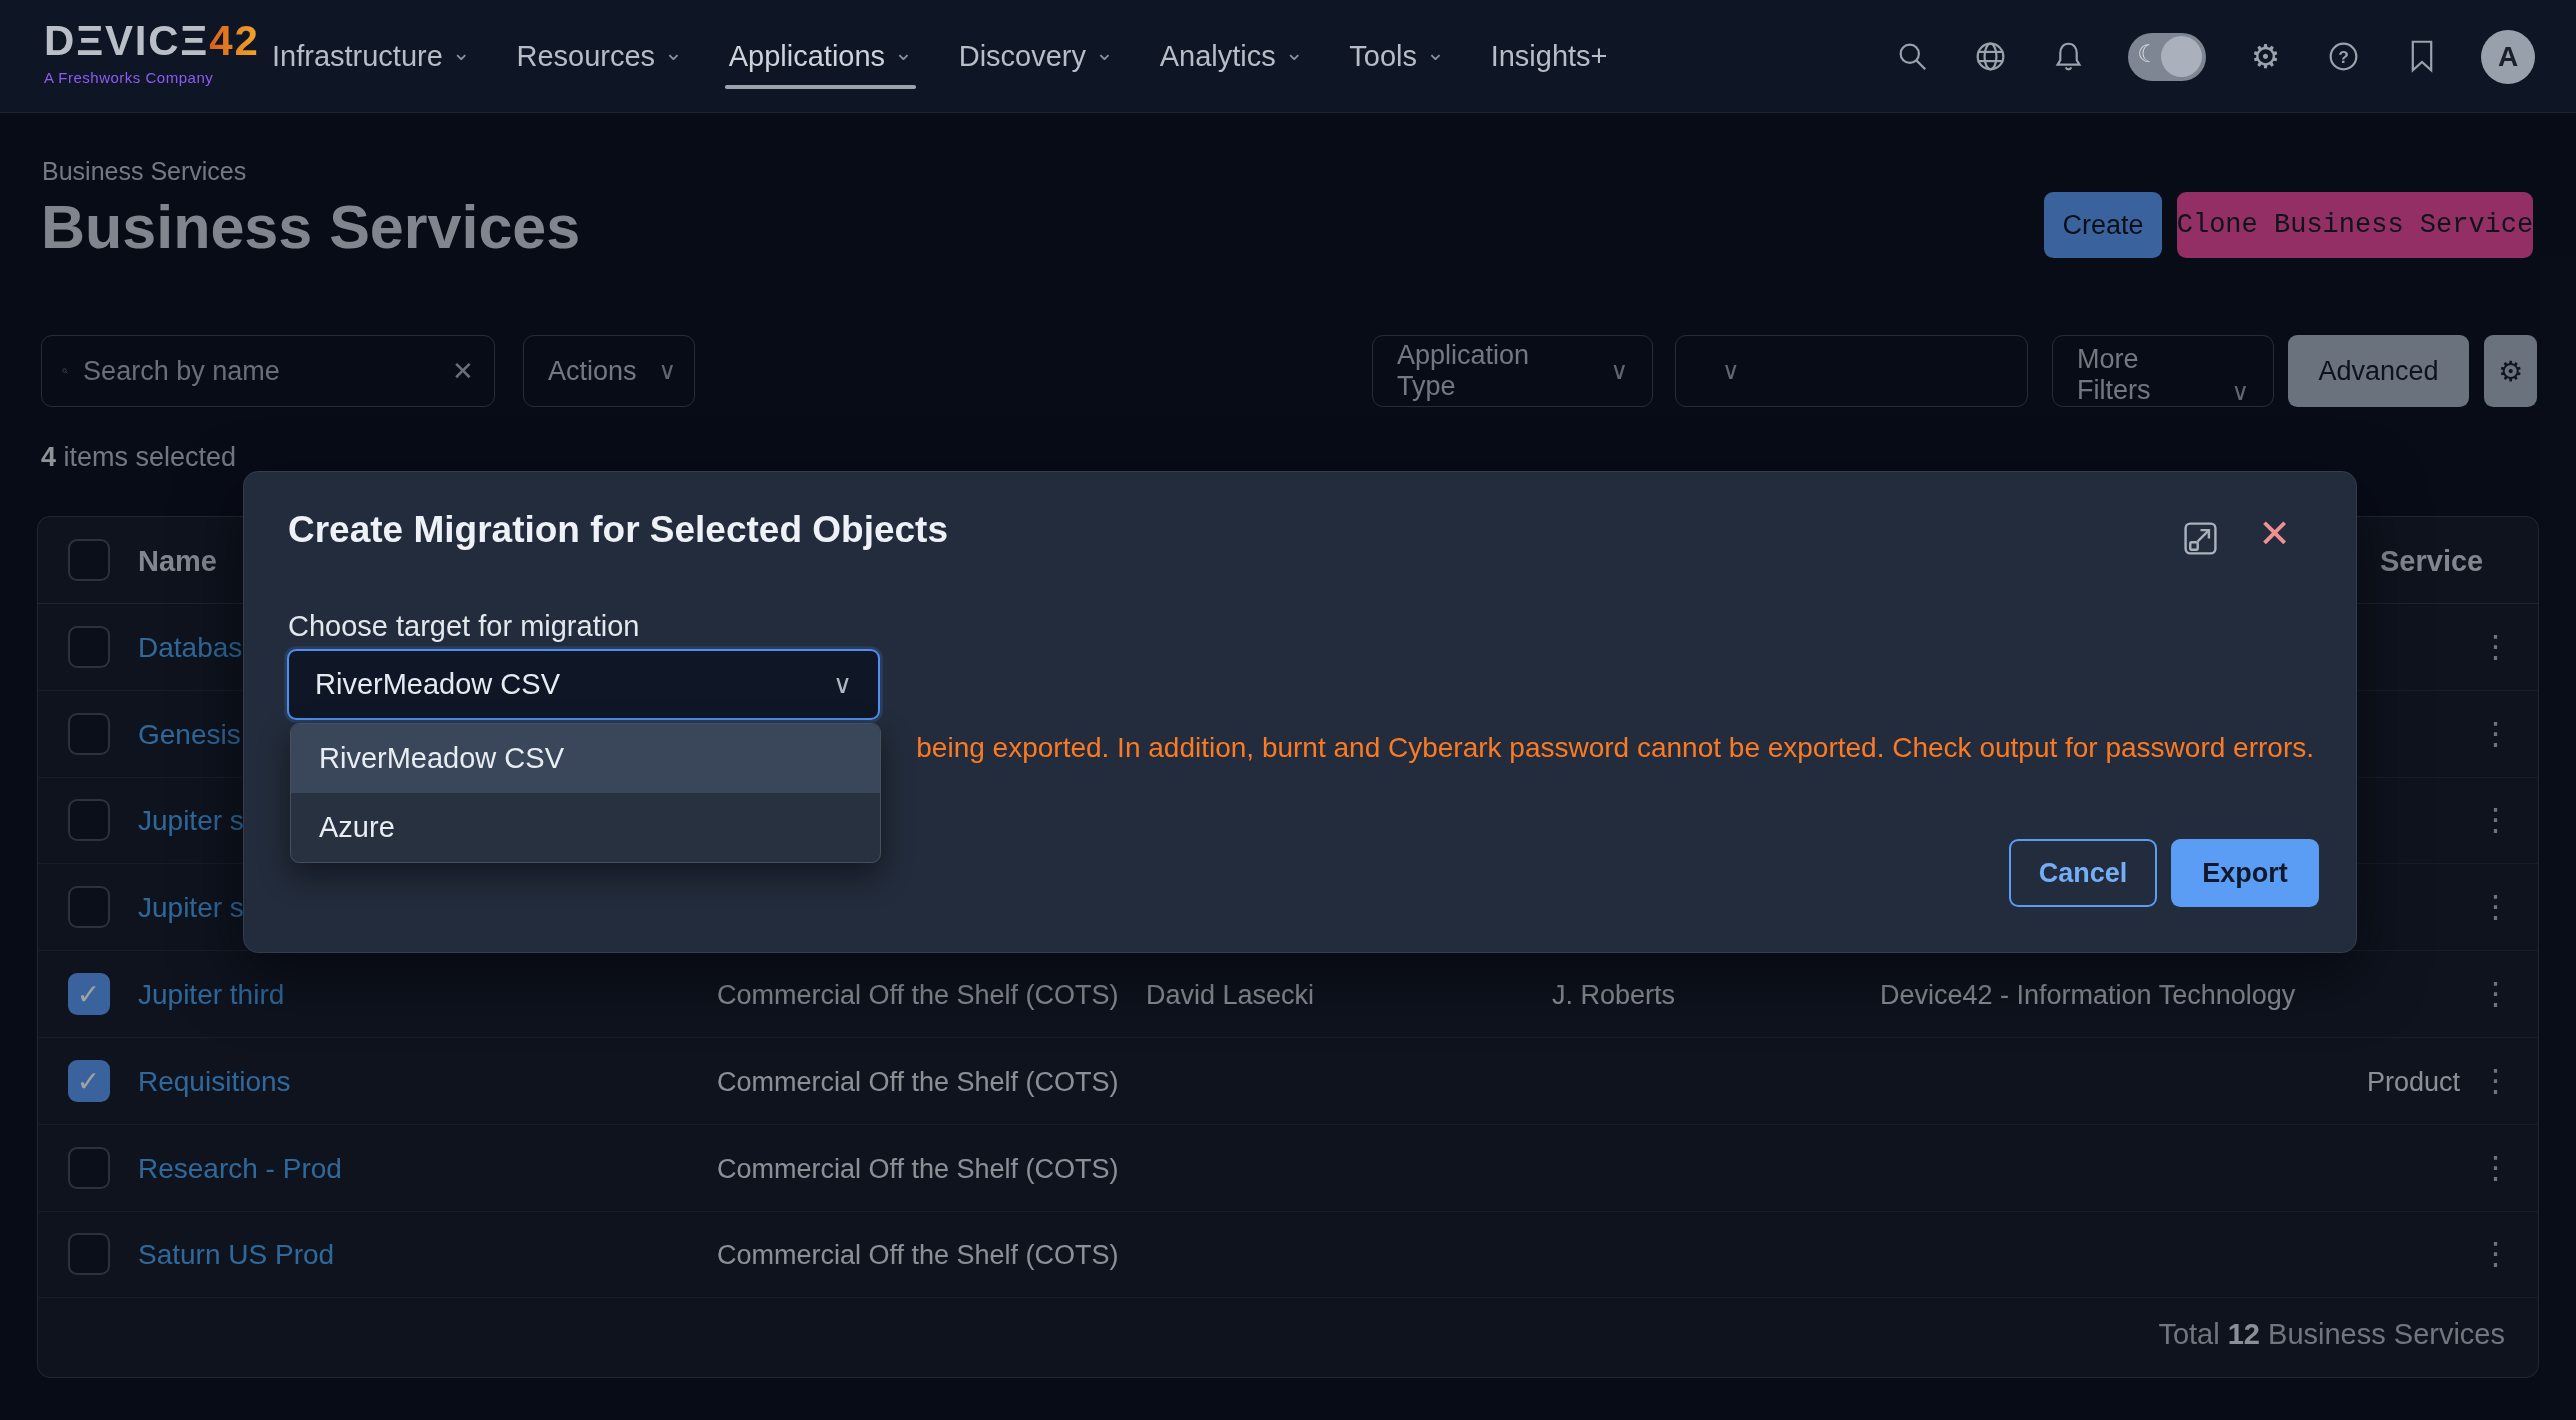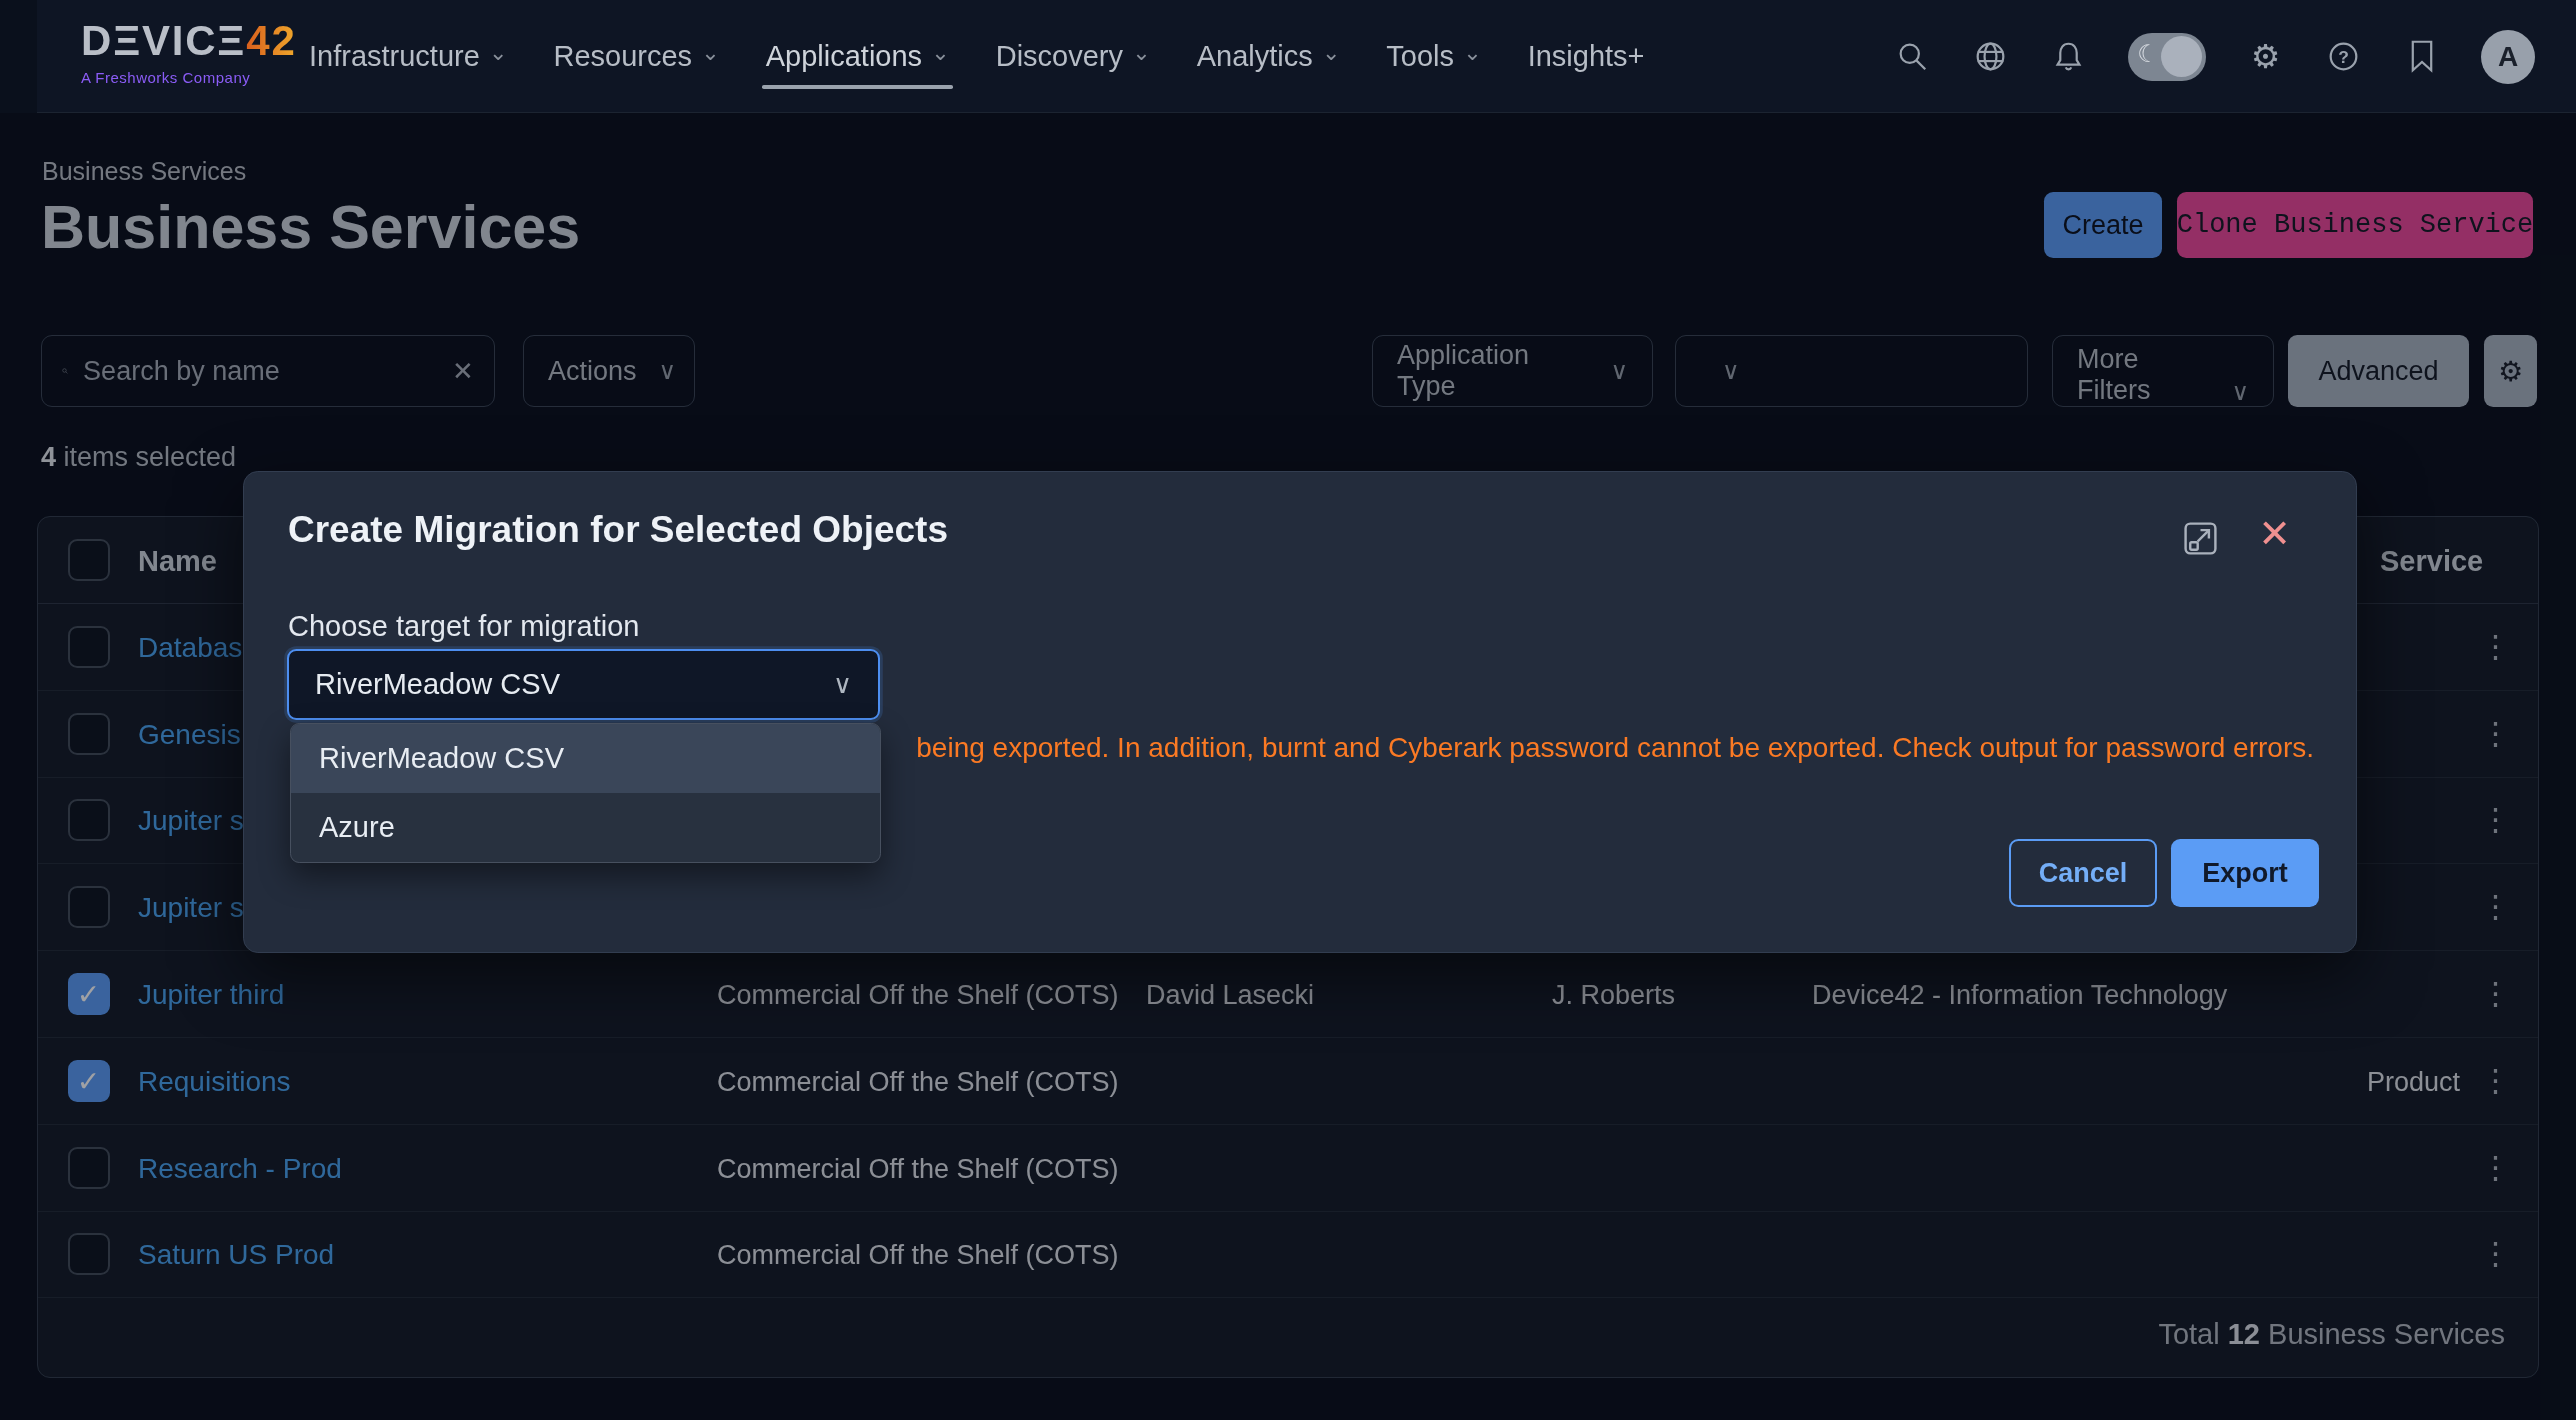--- a/index.html
+++ b/index.html
@@ -5,21 +5,21 @@
   * { margin:0; padding:0; box-sizing:border-box; }
   html,body { background:#060a12; }
   #app {
     position:relative; width:2576px; height:1420px; overflow:hidden;
     font-family:"Liberation Sans","DejaVu Sans",sans-serif;
     background:#0a101c; color:#e9edf2;
   }
   
   .topbar { position:absolute; top:0; left:0; right:0; height:113px;
     background:#0e1524; border-bottom:0.9px solid #1c2431; z-index:20;
-    display:flex; align-items:center;margin-left:37px; }
+    display:flex; align-items:center; }
   .logo { position:absolute; left:44px; top:14.8px; }
   .logo .brand { font-size:42px; font-weight:700; letter-spacing:1.8px; color:#b9bec7; line-height:52px; }
   .logo .brand .num { background:linear-gradient(90deg,#d95f1d,#f0a92c);
     -webkit-background-clip:text; background-clip:text; color:transparent; }
   .logo .tagline { font-size:15px; color:#8b5cf6; letter-spacing:0.5px; margin-top:1.8px; }
   .nav { position:absolute; left:272px; top:0; height:113px; display:flex; gap:46px; align-items:center; }
   .nav-item { position:relative; font-size:29px; color:#b7bdc6; cursor:pointer;
     display:flex; align-items:center; gap:9.2px; height:113px; }
   .nav-item .caret { font-size:22px; color:#8a919c; transform:translateY(-3.7px); }
   .nav-item.active { color:#ced3da; }
@@ -78,21 +78,21 @@
   .cbox { position:absolute; left:29.5px; top:22px; width:42px; height:42px; border-radius:9.2px;
     border:2.8px solid #434c5a; background:#0d1420; cursor:pointer;
     display:flex; align-items:center; justify-content:center; font-size:28px; color:#fff; }
   .cbox.on { background:#5b9cf5; border-color:#5b9cf5; color:#fff; font-weight:700; }
   .trow { position:absolute; left:0; width:100%; height:87px; border-bottom:0.9px solid #232b38; }
   .trow .lnk { position:absolute; left:100px; top:28px; font-size:28px; color:#4aa3f0; cursor:pointer; text-decoration:none; white-space:nowrap; }
   .cell { position:absolute; top:29px; font-size:27px; color:#dfe3e9; white-space:nowrap; }
   .c-type { left:679px; }
   .c-o1 { left:1108px; }
   .c-o2 { left:1514px; }
-  .c-dept { left:1774px; }
+  .c-dept { left:1842px; }
   .c-svc { right:78px; text-align:right; }
   .kebab { position:absolute; right:22px; top:20.3px; width:41px; height:46px; text-align:center;
     font-size:31px; color:#aeb5bf; cursor:pointer; line-height:46px; letter-spacing:0; }
   .tfoot { position:absolute; left:0; bottom:0; width:100%; height:81px; }
   .tfoot .total { position:absolute; right:33px; top:22px; font-size:29px; color:#b3b9c2; }
   .tfoot .total b { color:#dde1e8; }
   
   .modal { position:absolute; left:243px; top:358px; width:2114px; height:482px; z-index:10;
     background:#232c3c; border:0.9px solid #323d50; border-radius:14.8px;
     box-shadow:0 22px 65px rgba(0,0,0,.55); }

